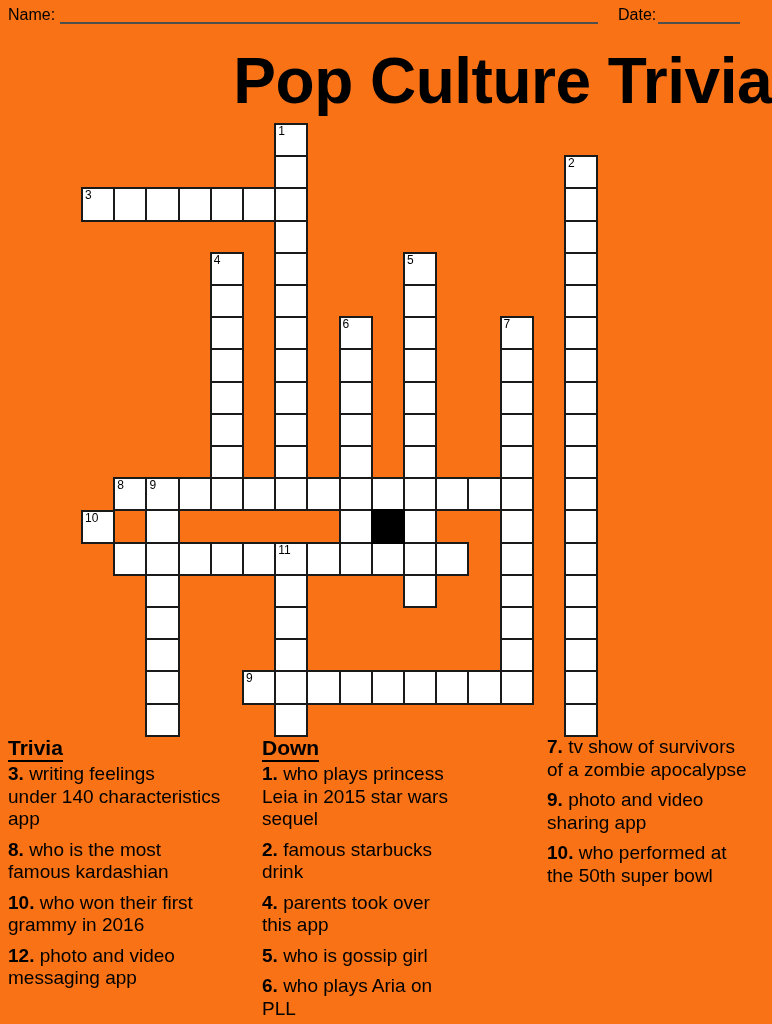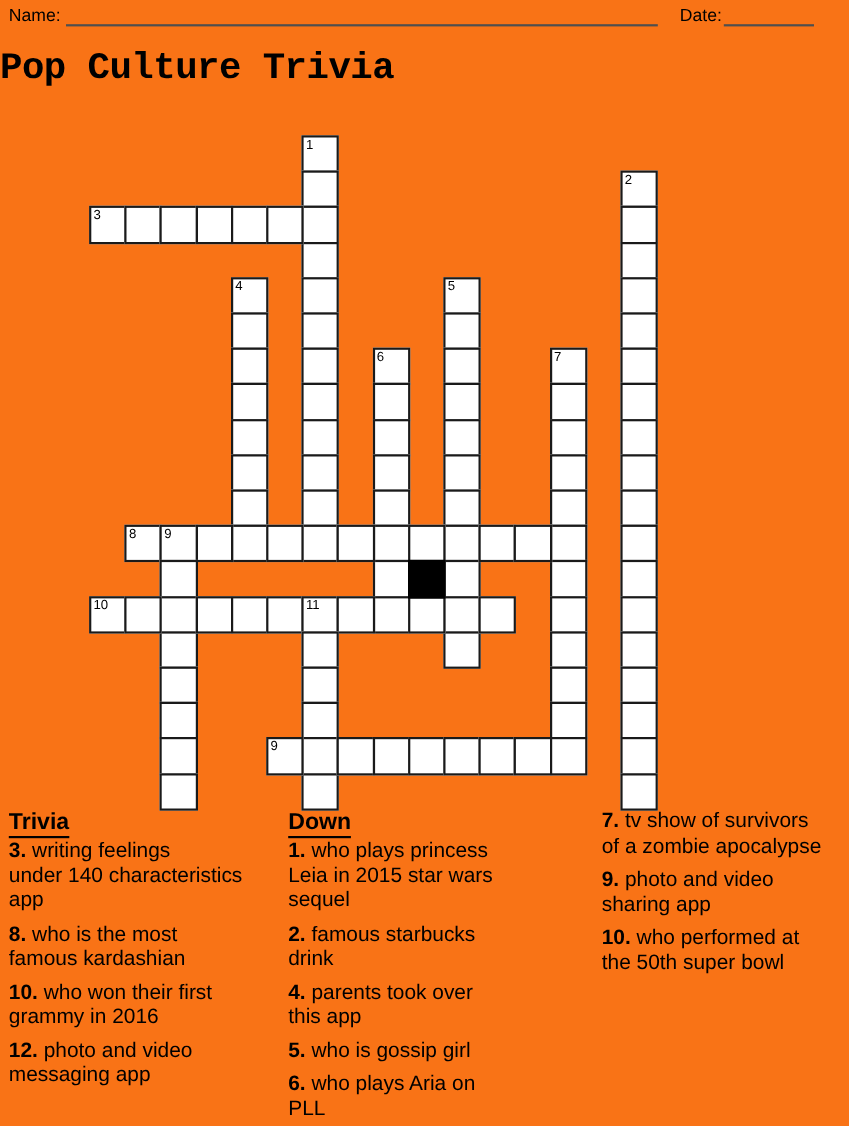--- a/index.html
+++ b/index.html
@@ -6,22 +6,22 @@
   .page{position:relative;width:772px;height:1024px;background:#f97316;overflow:hidden;
         font-family:"Liberation Sans","DejaVu Sans",sans-serif;color:#000;}
 
   
   .name-label{position:absolute;left:8px;top:6px;font-size:16px;}
   .name-line{position:absolute;left:60px;top:4px;width:538px;height:18px;border-bottom:2px solid #4f4f4f;}
   .date-label{position:absolute;left:618px;top:6px;font-size:16px;}
   .date-line{position:absolute;left:658px;top:4px;width:82px;height:18px;border-bottom:2px solid #4f4f4f;}
 
   
-  .title{position:absolute;top:44px;left:0;width:100%;margin:0;text-align:left;
-         font-size:34px;font-weight:600;letter-spacing:-0.5px;font-family:Liberation Mono, monospace;}
+  .title{position:absolute;top:44px;left:0;width:100%;margin:0;text-align:right;
+         font-size:64px;font-weight:600;letter-spacing:-0.5px;}
 
   
   #grid{position:absolute;left:0;top:0;width:772px;height:740px;}
   .cell{position:absolute;width:34.2px;height:34.2px;box-sizing:border-box;
         border:2px solid #1a1a1a;background:#fff;}
   .cell.black{background:#000;border-color:#000;}
   .cellnum{position:absolute;left:2px;top:0;font-size:12px;line-height:13px;font-weight:400;}
 
   
   #clues{position:absolute;left:0;top:736px;width:772px;}
@@ -146,21 +146,21 @@
       <div class="cell" style="left: 370.8px; top: 477.2px; height: 34.2px; width: 34.2px;"></div>
       <div class="cell" style="left: 435.2px; top: 477.2px; height: 34.2px; width: 34.2px;"></div>
       <div class="cell" style="left: 467.4px; top: 477.2px; height: 34.2px; width: 34.2px;"></div>
       <div class="cell" style="left: 145.4px; top: 509.4px; height: 34.2px; width: 34.2px;"></div>
       <div class="cell" style="left: 145.4px; top: 541.6px; height: 34.2px; width: 34.2px;"></div>
       <div class="cell" style="left: 145.4px; top: 573.8px; height: 34.2px; width: 34.2px;"></div>
       <div class="cell" style="left: 145.4px; top: 606px; height: 34.2px; width: 34.2px;"></div>
       <div class="cell" style="left: 145.4px; top: 638.2px; height: 34.2px; width: 34.2px;"></div>
       <div class="cell" style="left: 145.4px; top: 670.4px; height: 34.2px; width: 34.2px;"></div>
       <div class="cell" style="left: 145.4px; top: 702.6px; height: 34.2px; width: 34.2px;"></div>
-      <div class="cell" style="left: 81px; top: 542px; height: 34.2px; width: 34.2px;">
+      <div class="cell" style="left: 81px; top: 510px; height: 34.2px; width: 34.2px;">
         <span class="cellnum">10</span>
       </div>
       <div class="cell" style="left: 113.2px; top: 541.6px; height: 34.2px; width: 34.2px;"></div>
       <div class="cell" style="left: 177.6px; top: 541.6px; height: 34.2px; width: 34.2px;"></div>
       <div class="cell" style="left: 209.8px; top: 541.6px; height: 34.2px; width: 34.2px;"></div>
       <div class="cell" style="left: 242px; top: 541.6px; height: 34.2px; width: 34.2px;"></div>
       <div class="cell" style="left: 274.2px; top: 541.6px; height: 34.2px; width: 34.2px;">
         <span class="cellnum">11</span>
       </div>
       <div class="cell" style="left: 306.4px; top: 541.6px; height: 34.2px; width: 34.2px;"></div>

